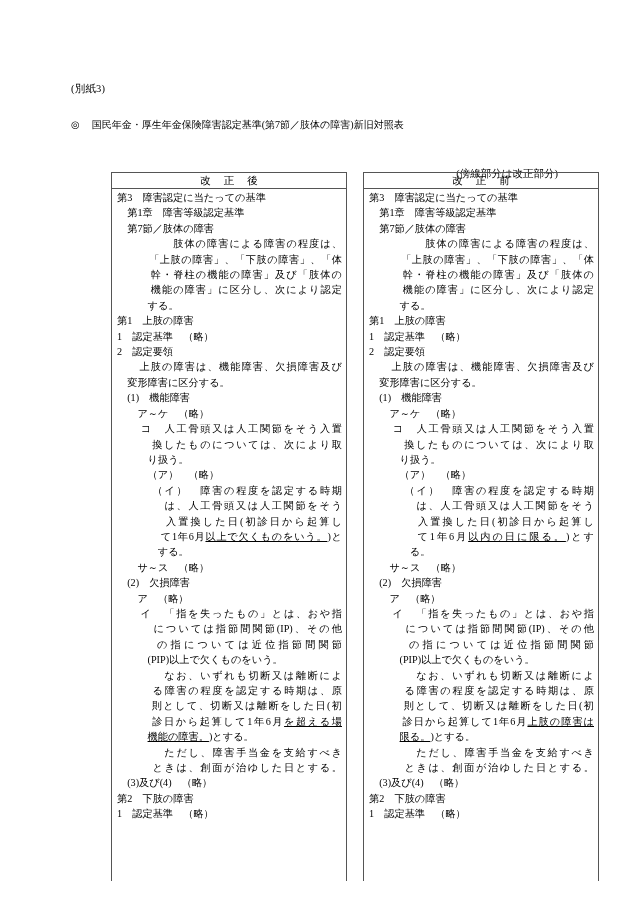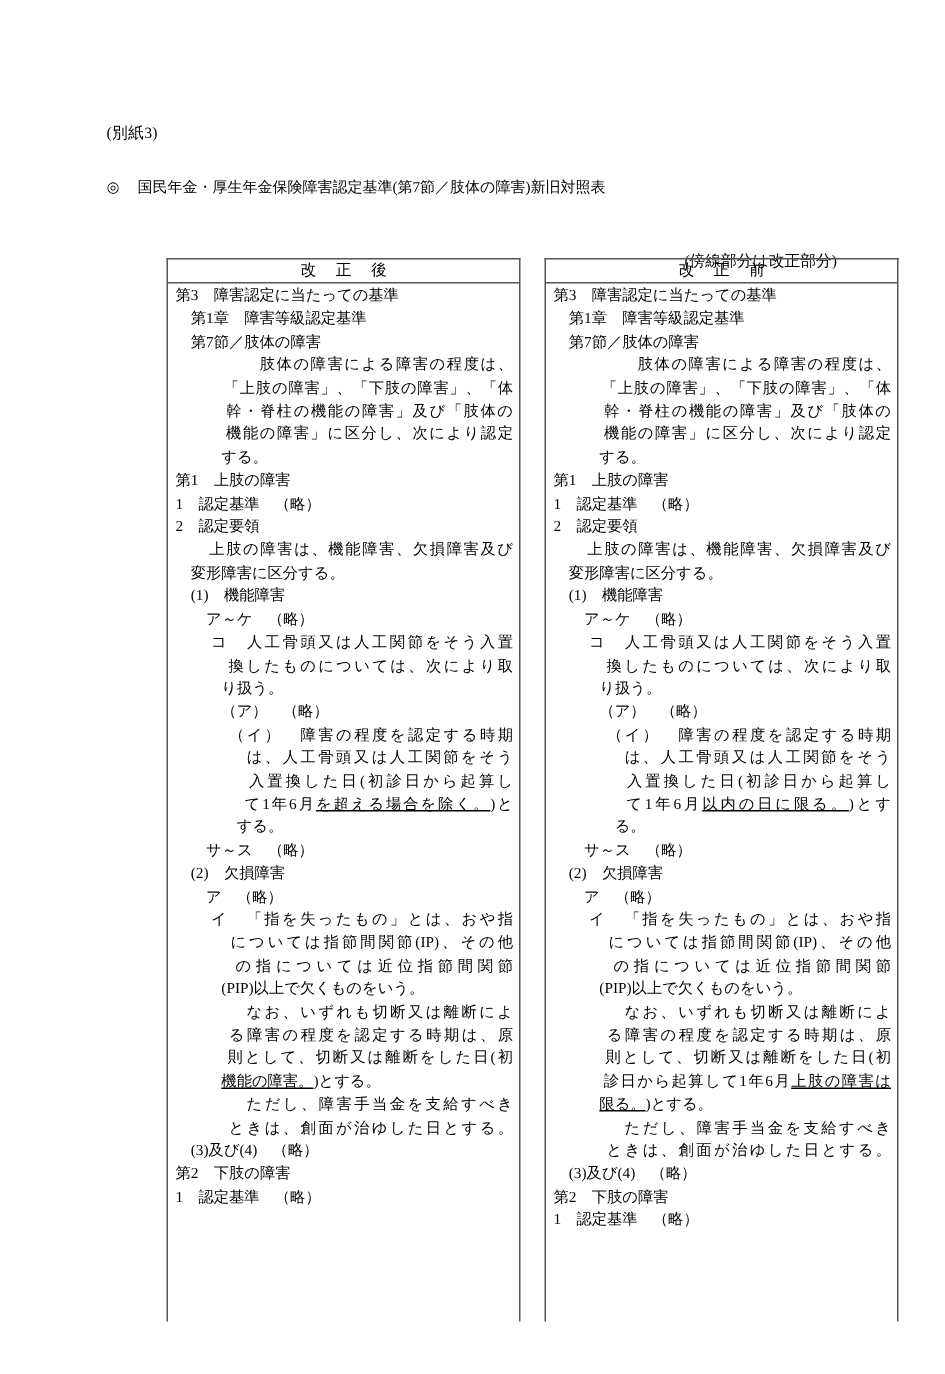--- a/index.html
+++ b/index.html
@@ -125,32 +125,33 @@
           <div class="ln">　変形障害に区分する。</div>
           <div class="ln">　(1)　機能障害</div>
           <div class="ln">　　ア～ケ　（略）</div>
           <div class="ln jl">　　コ　人工骨頭又は人工関節をそう入置</div>
           <div class="ln jl">　　　換したものについては、次により取</div>
           <div class="ln">　　　り扱う。</div>
           <div class="ln">　　　（ア）　（略）</div>
           <div class="ln jl">　　　（イ）　障害の程度を認定する時期</div>
           <div class="ln jl">　　　　は、人工骨頭又は人工関節をそう</div>
           <div class="ln jl">　　　　入置換した日(初診日から起算し</div>
-          <div class="ln jl"><span>　　　　て1年6月</span><span class="u">を超える場合を除く。</span><span>)と</span></div>
+          <div class="ln jl"><span>　　　　て1年6月</span><span class="u">以上で欠くものをいう。</span><span>)と</span></div>
           <div class="ln">　　　　する。</div>
           <div class="ln">　　サ～ス　（略）</div>
           <div class="ln">　(2)　欠損障害</div>
           <div class="ln">　　ア　（略）</div>
           <div class="ln jl">　　イ　「指を失ったもの」とは、おや指</div>
           <div class="ln jl">　　　については指節間関節(IP)、その他</div>
           <div class="ln jl">　　　の指については近位指節間関節</div>
           <div class="ln">　　　(PIP)以上で欠くものをいう。</div>
           <div class="ln jl">　　　　なお、いずれも切断又は離断によ</div>
           <div class="ln jl">　　　る障害の程度を認定する時期は、原</div>
           <div class="ln jl">　　　則として、切断又は離断をした日(初</div>
+          <div class="ln jl"><span>　　　診日から起算して1年6月</span><span class="u">を超える場</span></div>
           <div class="ln"><span>　　　</span><span class="u">機能の障害。</span><span>)とする。</span></div>
           <div class="ln jl">　　　　ただし、障害手当金を支給すべき</div>
           <div class="ln jl">　　　ときは、創面が治ゆした日とする。</div>
           <div class="ln">　(3)及び(4)　（略）</div>
           <div class="ln">第2　下肢の障害</div>
           <div class="ln">1　認定基準　（略）</div>
         </div>
     </div>
     <div class="col-table">
       <div class="col-head">改正前</div>

